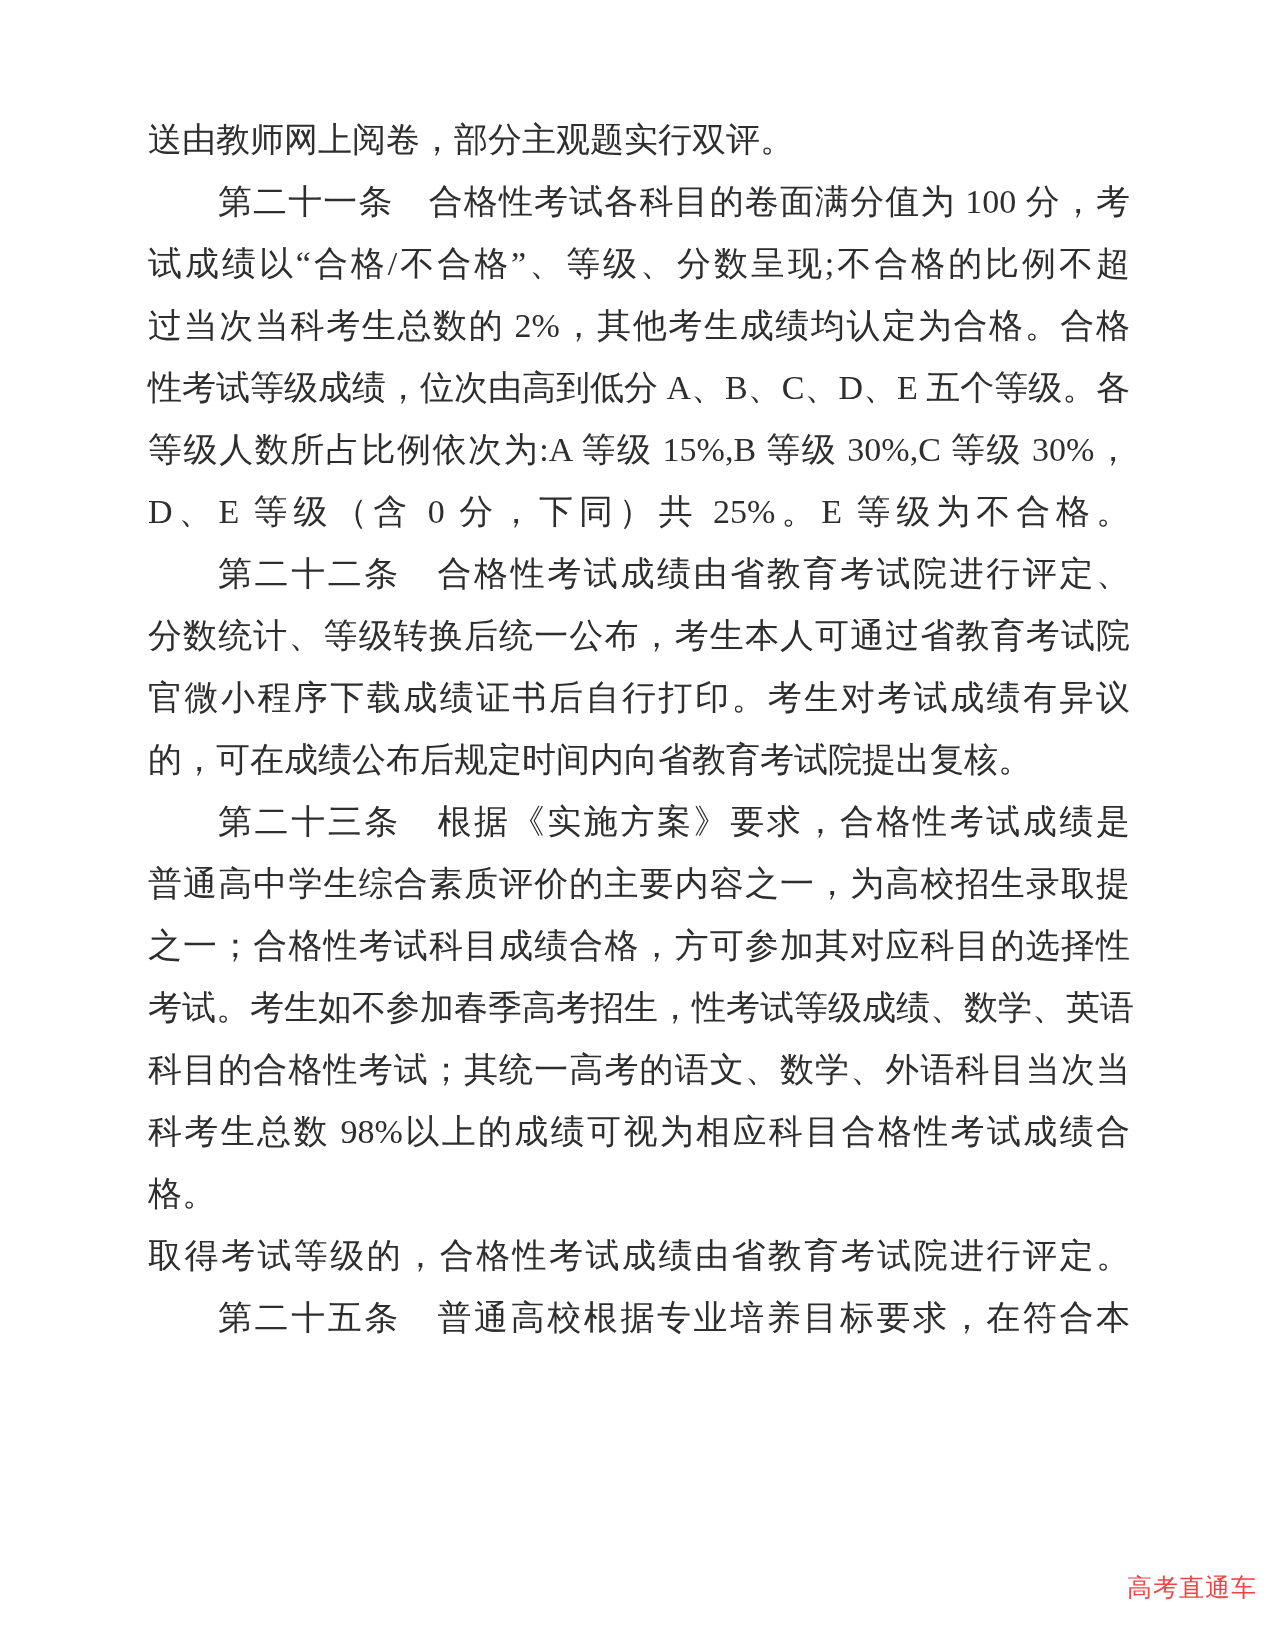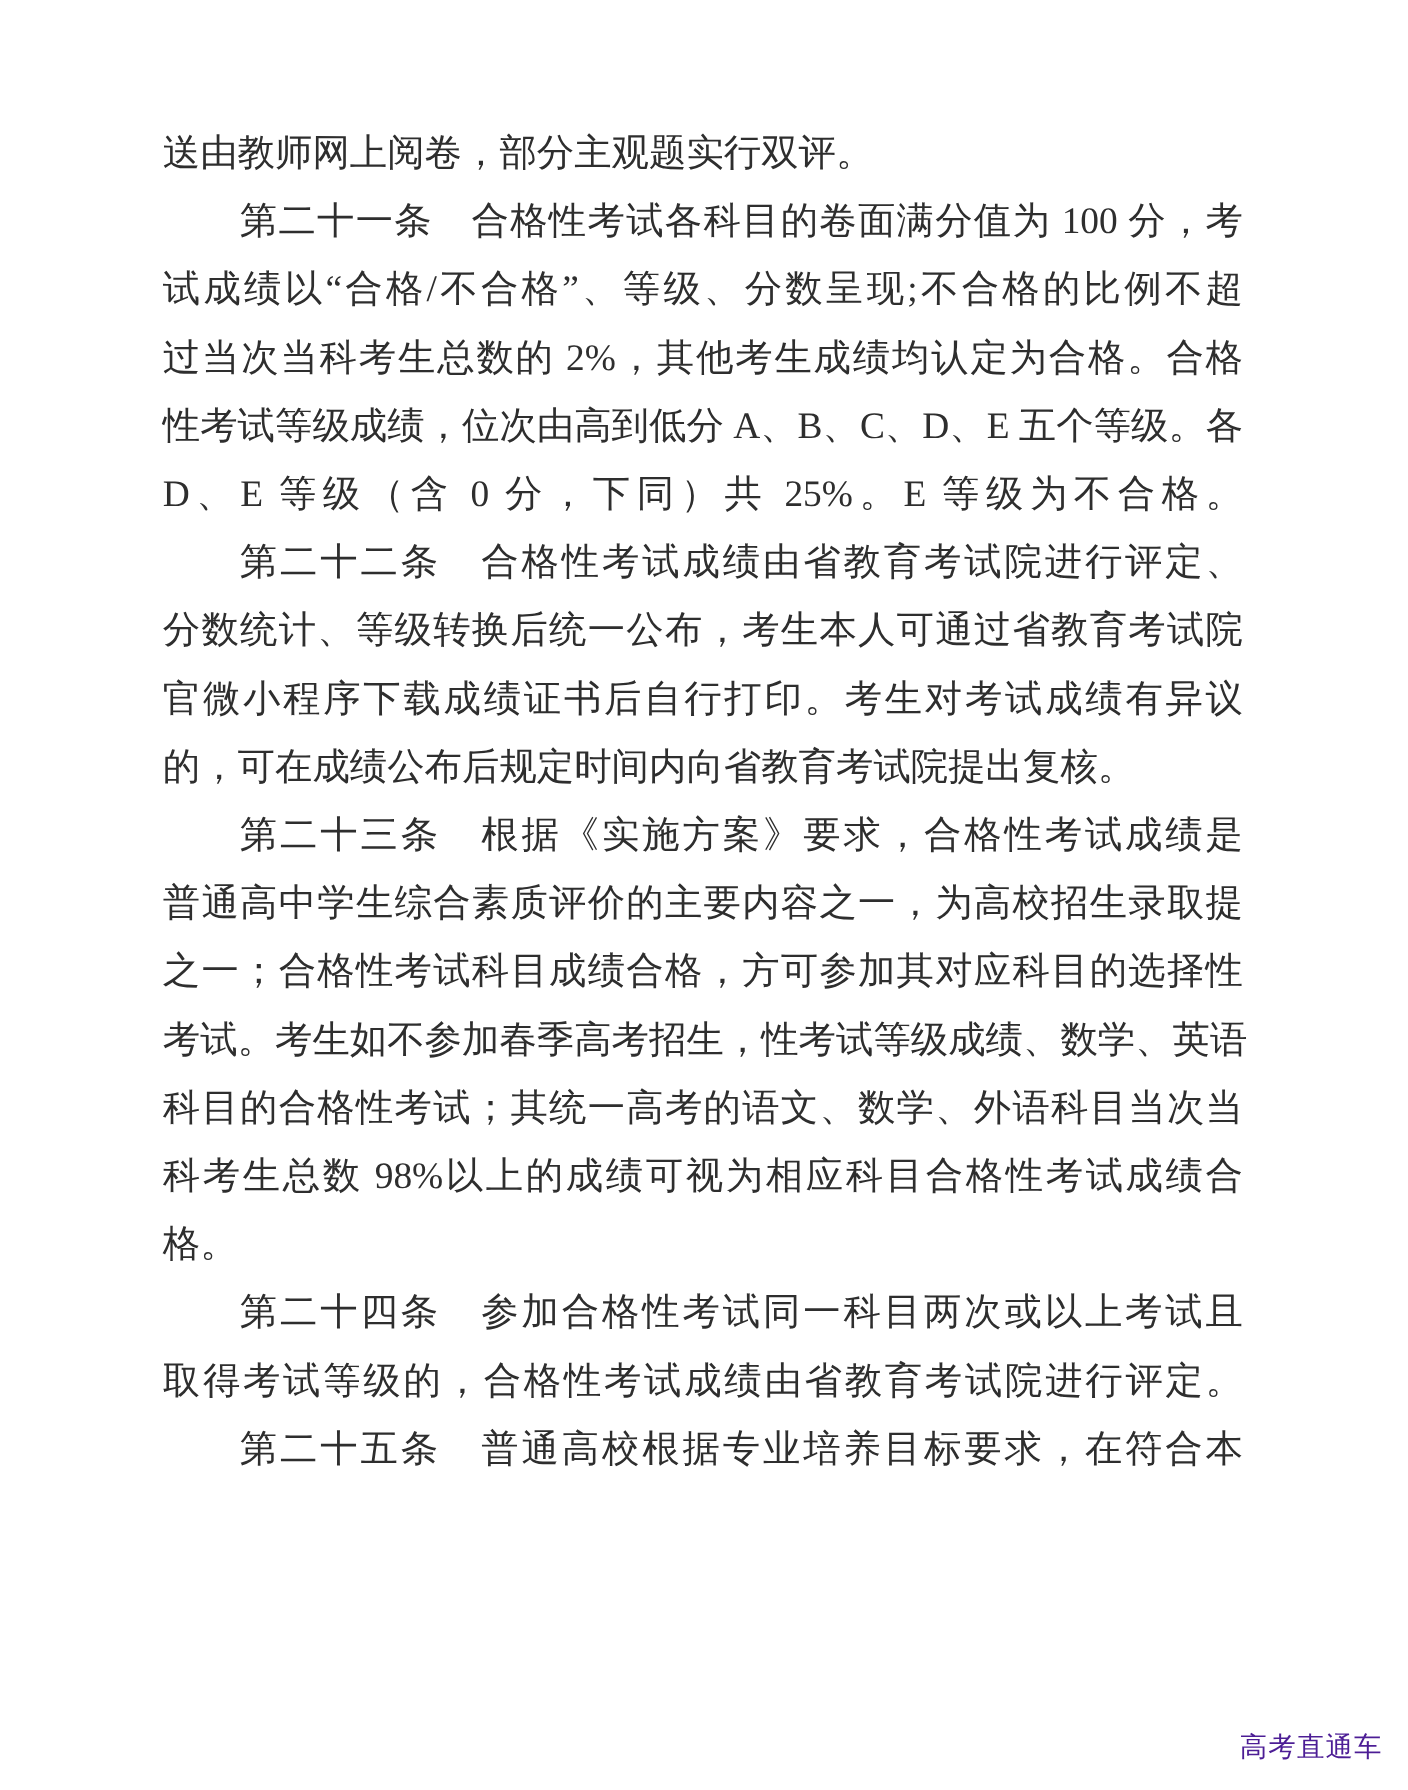--- a/index.html
+++ b/index.html
@@ -41,44 +41,44 @@
   }
   .head {
     font-weight: normal;
   }
   .watermark {
     position: absolute;
     top: 1571px;
     right: 23px;
     font-size: 25px;
     letter-spacing: 1px;
-    color: #4c1d95;
+    color: #ef4444;
     font-family: Liberation Serif, serif;
   }
 </style>
 </head>
 <body>
 
 <div class="doc-page">
   <div class="text-block">
     <div class="line short"><b class="head"></b><span>送由教师网上阅卷，部分主观题实行双评。</span></div>
     <div class="line indent"><b class="head">第二十一条</b><span>　合格性考试各科目的卷面满分值为 100 分，考</span></div>
     <div class="line"><b class="head"></b><span>试成绩以“合格/不合格”、等级、分数呈现;不合格的比例不超</span></div>
     <div class="line"><b class="head"></b><span>过当次当科考生总数的 2%，其他考生成绩均认定为合格。合格</span></div>
     <div class="line"><b class="head"></b><span>性考试等级成绩，位次由高到低分 A、B、C、D、E 五个等级。各</span></div>
+    <div class="line"><b class="head"></b><span>等级人数所占比例依次为:A 等级 15%,B 等级 30%,C 等级 30%，</span></div>
     <div class="line"><b class="head"></b><span>D、E 等级（含 0 分，下同）共 25%。E 等级为不合格。</span></div>
     <div class="line indent"><b class="head">第二十二条</b><span>　合格性考试成绩由省教育考试院进行评定、</span></div>
     <div class="line"><b class="head"></b><span>分数统计、等级转换后统一公布，考生本人可通过省教育考试院</span></div>
     <div class="line"><b class="head"></b><span>官微小程序下载成绩证书后自行打印。考生对考试成绩有异议</span></div>
     <div class="line short"><b class="head"></b><span>的，可在成绩公布后规定时间内向省教育考试院提出复核。</span></div>
     <div class="line indent"><b class="head">第二十三条</b><span>　根据《实施方案》要求，合格性考试成绩是</span></div>
     <div class="line"><b class="head"></b><span>普通高中学生综合素质评价的主要内容之一，为高校招生录取提</span></div>
     <div class="line"><b class="head"></b><span>之一；合格性考试科目成绩合格，方可参加其对应科目的选择性</span></div>
     <div class="line"><b class="head"></b><span>考试。考生如不参加春季高考招生，性考试等级成绩、数学、英语</span></div>
     <div class="line"><b class="head"></b><span>科目的合格性考试；其统一高考的语文、数学、外语科目当次当</span></div>
     <div class="line"><b class="head"></b><span>科考生总数 98%以上的成绩可视为相应科目合格性考试成绩合</span></div>
     <div class="line short"><b class="head"></b><span>格。</span></div>
-    <div class="line indent"><b class="head">第二十四条</b><span>　参加合格性考试同一科目两次或以上考试且</span></div>
     <div class="line"><b class="head"></b><span>取得考试等级的，合格性考试成绩由省教育考试院进行评定。</span></div>
     <div class="line indent"><b class="head">第二十五条</b><span>　普通高校根据专业培养目标要求，在符合本</span></div>
   </div>
   <div class="watermark">高考直通车</div>
 </div>
 
 </body></html>

